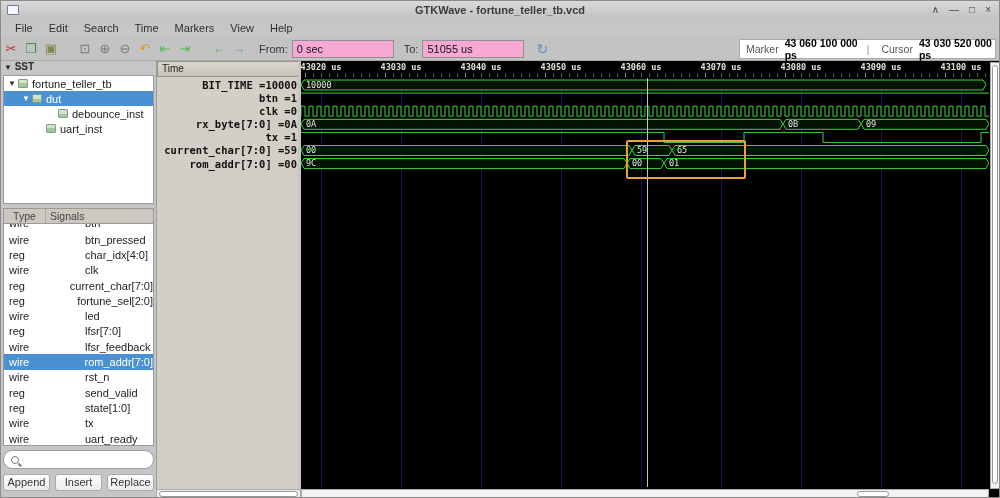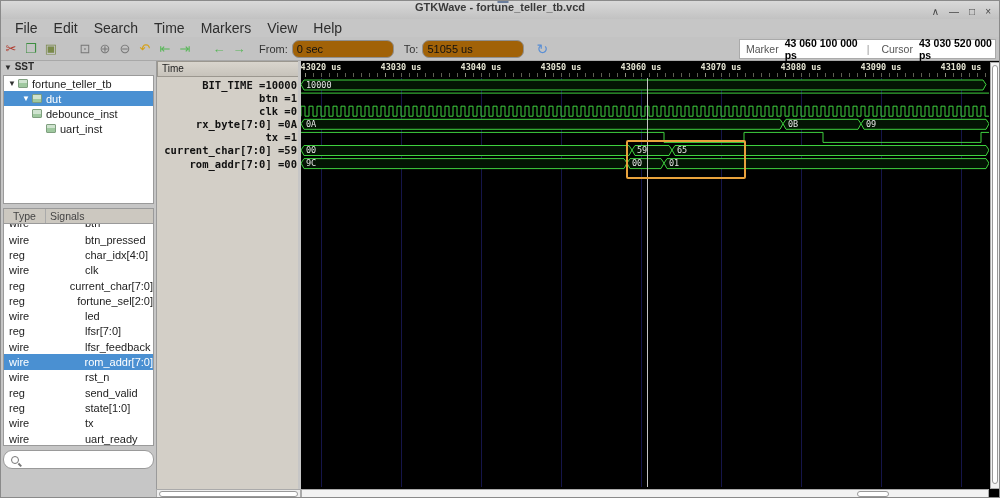--- a/index.html
+++ b/index.html
@@ -2,39 +2,39 @@
 <html><head>
 <meta charset="utf-8">
 <style>
   * { margin:0; padding:0; box-sizing:border-box; }
   html,body { width:1000px; height:498px; font-family:"Liberation Sans",sans-serif; }
   .window { position:relative; width:1000px; height:498px; background:#c6c6c6; overflow:hidden;
             border:1px solid #8a8a8a; }
 
   
   .titlebar { position:absolute; left:0; top:0; width:100%; height:18px;
-              background:linear-gradient(#d9d9d9,#c2c2c2); display:flex; align-items:center;flex-direction:column; }
+              background:linear-gradient(#d9d9d9,#c2c2c2); display:flex; align-items:center; }
   .win-icon { width:12px; height:10px; margin-left:6px; background:#f5f8ff; border:1px solid #6a7d9c; border-radius:1px; }
   .title-text { position:absolute; left:0; right:0; text-align:center; font-size:11px; font-weight:bold; color:#3a3a3a; }
   .win-controls { margin-left:auto; display:flex; gap:10px; padding-right:8px; z-index:2; }
   .win-controls span { font-size:10px; color:#444; line-height:18px; cursor:default; }
 
   
   .menubar { position:absolute; left:0; top:18px; width:100%; height:18px; background:#c6c6c6;
              display:flex; align-items:center; padding-left:6px; }
-  .menu-item { font-size:14px; color:#2e2e2e; padding:2px 8px; }
+  .menu-item { font-size:11px; color:#2e2e2e; padding:2px 8px; }
 
   
   .toolbar { position:absolute; left:0; top:36px; width:100%; height:24px; background:#c3c3c3;
              display:flex; align-items:center; border-bottom:1px solid #a8a8a8; }
   .tb-icons { display:flex; align-items:center; }
   .tb-icon { font-size:13px; width:20px; text-align:center; line-height:20px; }
   .tb-gap { width:14px; }
   .tb-label { font-size:11px; color:#333; margin:0 4px 0 10px; }
-  .tb-entry { width:102px; height:18px; background:#a16207; border:1px solid #909090; border-radius:7px;
+  .tb-entry { width:102px; height:18px; background:#f9a8d4; border:1px solid #909090; border-radius:0;
               font-size:11px; font-family:"Liberation Sans",sans-serif; color:#111; padding:0 4px; }
   .reload { font-size:14px; color:#5b8fd4; margin-left:12px; }
   .marker-strip { position:absolute; right:3px; top:2px; width:257px; height:20px; background:#fff;
                   border:1px solid #aaa; display:flex; align-items:center; font-size:10.5px; }
   .marker-strip .lab { color:#555; padding:0 6px; }
   .marker-strip .val { color:#000; font-weight:bold; }
   .marker-strip .div { color:#999; padding:0 6px; }
 
   
   .main { position:absolute; left:0; top:60px; width:1000px; height:438px; background:#c6c6c6; }
@@ -179,21 +179,21 @@
           <div class="tree-row" style="padding-left: 2px;">
             <span class="tri">▼</span>
             <span class="mod-icon"></span>
             <span>fortune_teller_tb</span>
           </div>
           <div class="tree-row selected" style="padding-left: 16px;">
             <span class="tri">▼</span>
             <span class="mod-icon"></span>
             <span>dut</span>
           </div>
-          <div class="tree-row" style="padding-left: 16px;">
+          <div class="tree-row" style="padding-left: 42px;">
             <span class="tri"></span>
             <span class="mod-icon"></span>
             <span>debounce_inst</span>
           </div>
           <div class="tree-row" style="padding-left: 30px;">
             <span class="tri"></span>
             <span class="mod-icon"></span>
             <span>uart_inst</span>
           </div>
         </div>
@@ -262,20 +262,25 @@
             </div>
             <div class="sig-row">
               <div class="c1">wire</div>
               <div class="c2">uart_ready</div>
             </div>
           </div>
       </div>
       <div class="search-box">
         <span class="lens"></span>
       </div>
+      <div class="btn-row" id="btn-row">
+          <div class="gtk-btn">Append</div>
+          <div class="gtk-btn">Insert</div>
+          <div class="gtk-btn">Replace</div>
+        </div>
     </div>
 
     <div class="names-panel">
       <div class="names-header">Time</div>
       <div class="names-rows" id="names-rows">
           <div class="name-row">BIT_TIME =10000</div>
           <div class="name-row">btn =1</div>
           <div class="name-row">clk =0</div>
           <div class="name-row">rx_byte[7:0] =0A</div>
           <div class="name-row">tx =1</div>

